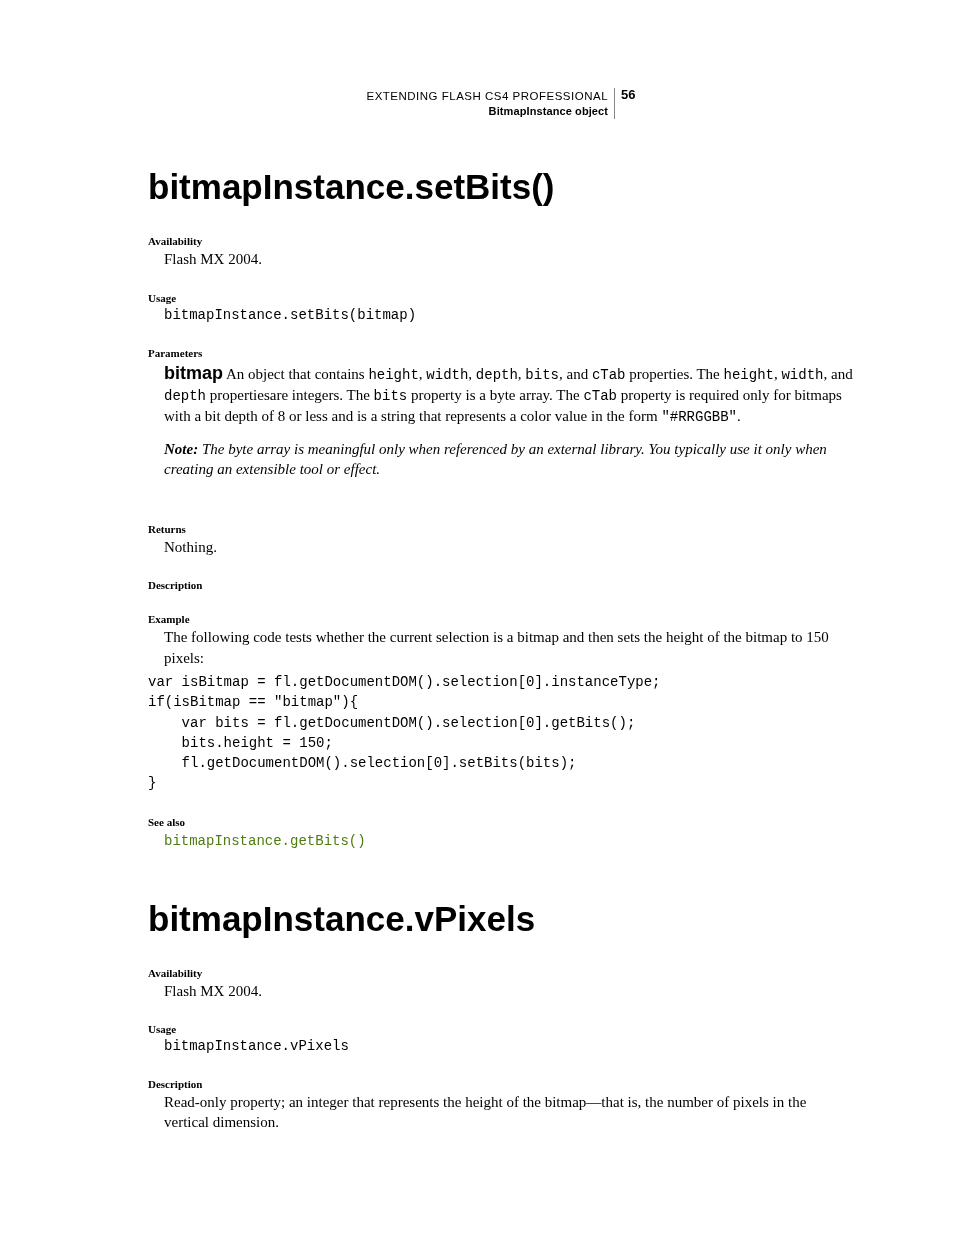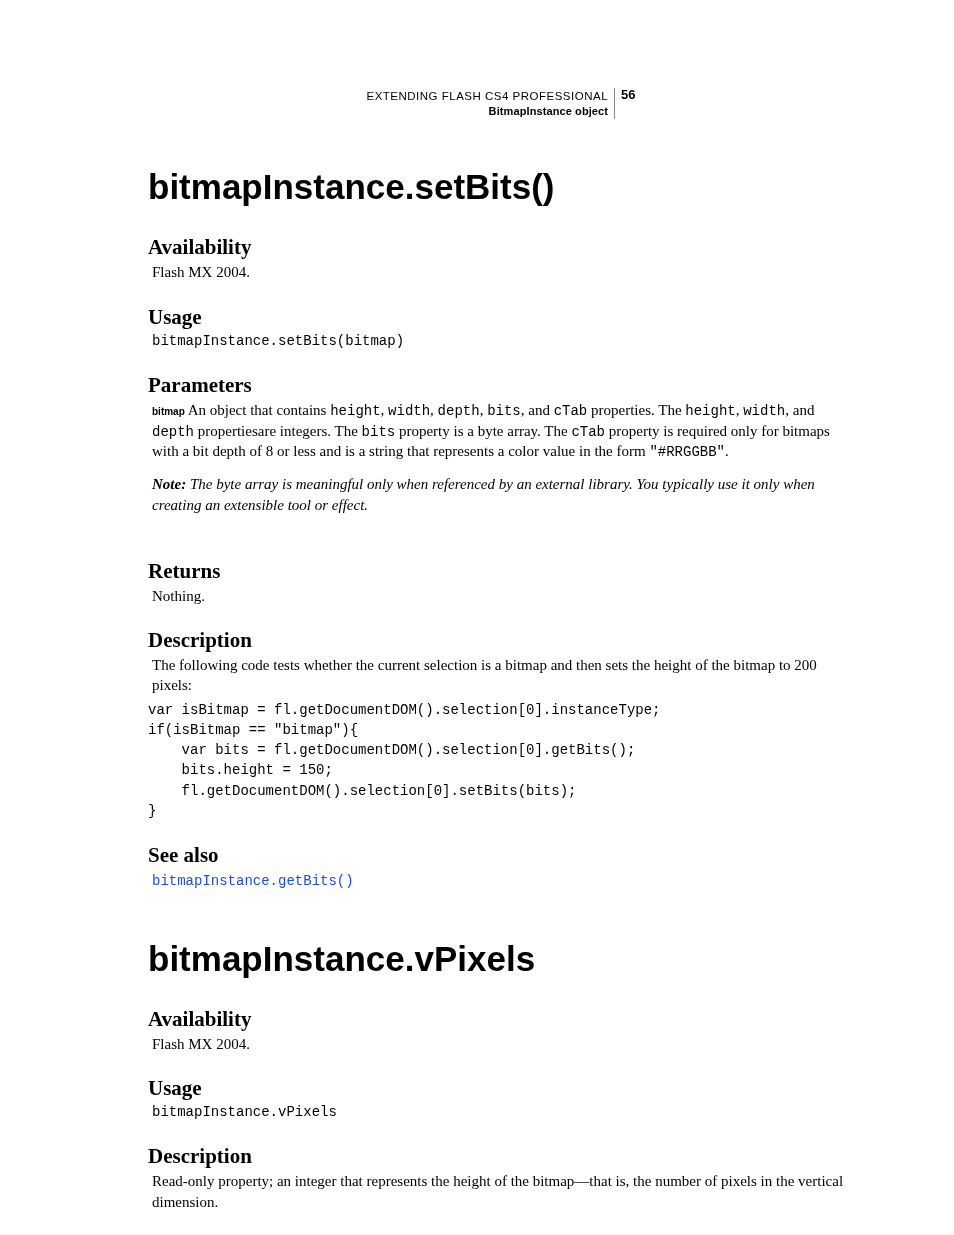--- a/index.html
+++ b/index.html
@@ -45,54 +45,54 @@
     font-family: "Myriad Pro", Arial, Helvetica, sans-serif;
     font-weight: bold;
     font-size: 35px;
     margin: 0 0 28px 0;
     letter-spacing: 0px;
   }
   .section-label {
     font-weight: bold;
     margin-top: 22px;
     margin-bottom: 2px;
-    font-size: 21px;
+    font-size: 11px;
   }
   p {
-    margin: 0 0 2px 4px;
+    margin: 0 0 2px 16px;
     line-height: 1.35;
   }
   .para {
     margin-bottom: 2px;
   }
   .code, code {
     font-family: "Courier New", Courier, monospace;
     font-size: 14px;
   }
   pre.codeblock {
     font-family: "Courier New", Courier, monospace;
     font-size: 14px;
     white-space: pre;
     margin: 4px 0 0 0;
     line-height: 1.45;
   }
   .bold-sans {
     font-family: "Myriad Pro", Arial, Helvetica, sans-serif;
     font-weight: bold;
-    font-size: 10px;
+    font-size: 18px;
   }
   .note-label {
     font-weight: bold;
     font-style: italic;
   }
   .note-body {
     font-style: italic;
   }
   a.link {
-    color: #1d4ed8;
+    color: #4d7c0f;
     font-family: "Courier New", monospace;
     font-size: 14px;
     text-decoration: none;
   }
   .gap-lg { margin-top: 48px; }
 </style>
 </head>
 <body>
 
 <div class="page">
@@ -120,21 +120,22 @@
 
   <p class="para" style="margin-top:12px">
     <span class="note-label">Note: </span><span class="note-body">The byte array is meaningful only when referenced by an external library. You typically use it only when creating an extensible tool or effect.</span>
   </p>
 
   <div class="section-label" style="margin-top:44px">Returns</div>
   <p class="para">Nothing.</p>
 
   <div class="section-label">Description</div>
 
-  <p class="para">The following code tests whether the current selection is a bitmap and then sets the height of the bitmap to 200 pixels:</p>
+  <div class="section-label">Example</div>
+  <p class="para">The following code tests whether the current selection is a bitmap and then sets the height of the bitmap to 150 pixels:</p>
   <pre class="codeblock">var isBitmap = fl.getDocumentDOM().selection[0].instanceType;
 if(isBitmap == "bitmap"){
     var bits = fl.getDocumentDOM().selection[0].getBits();
     bits.height = 150;
     fl.getDocumentDOM().selection[0].setBits(bits);
 }</pre>
 
   <div class="section-label">See also</div>
   <p class="para">
     <a href="#" class="link">bitmapInstance.getBits()</a>

